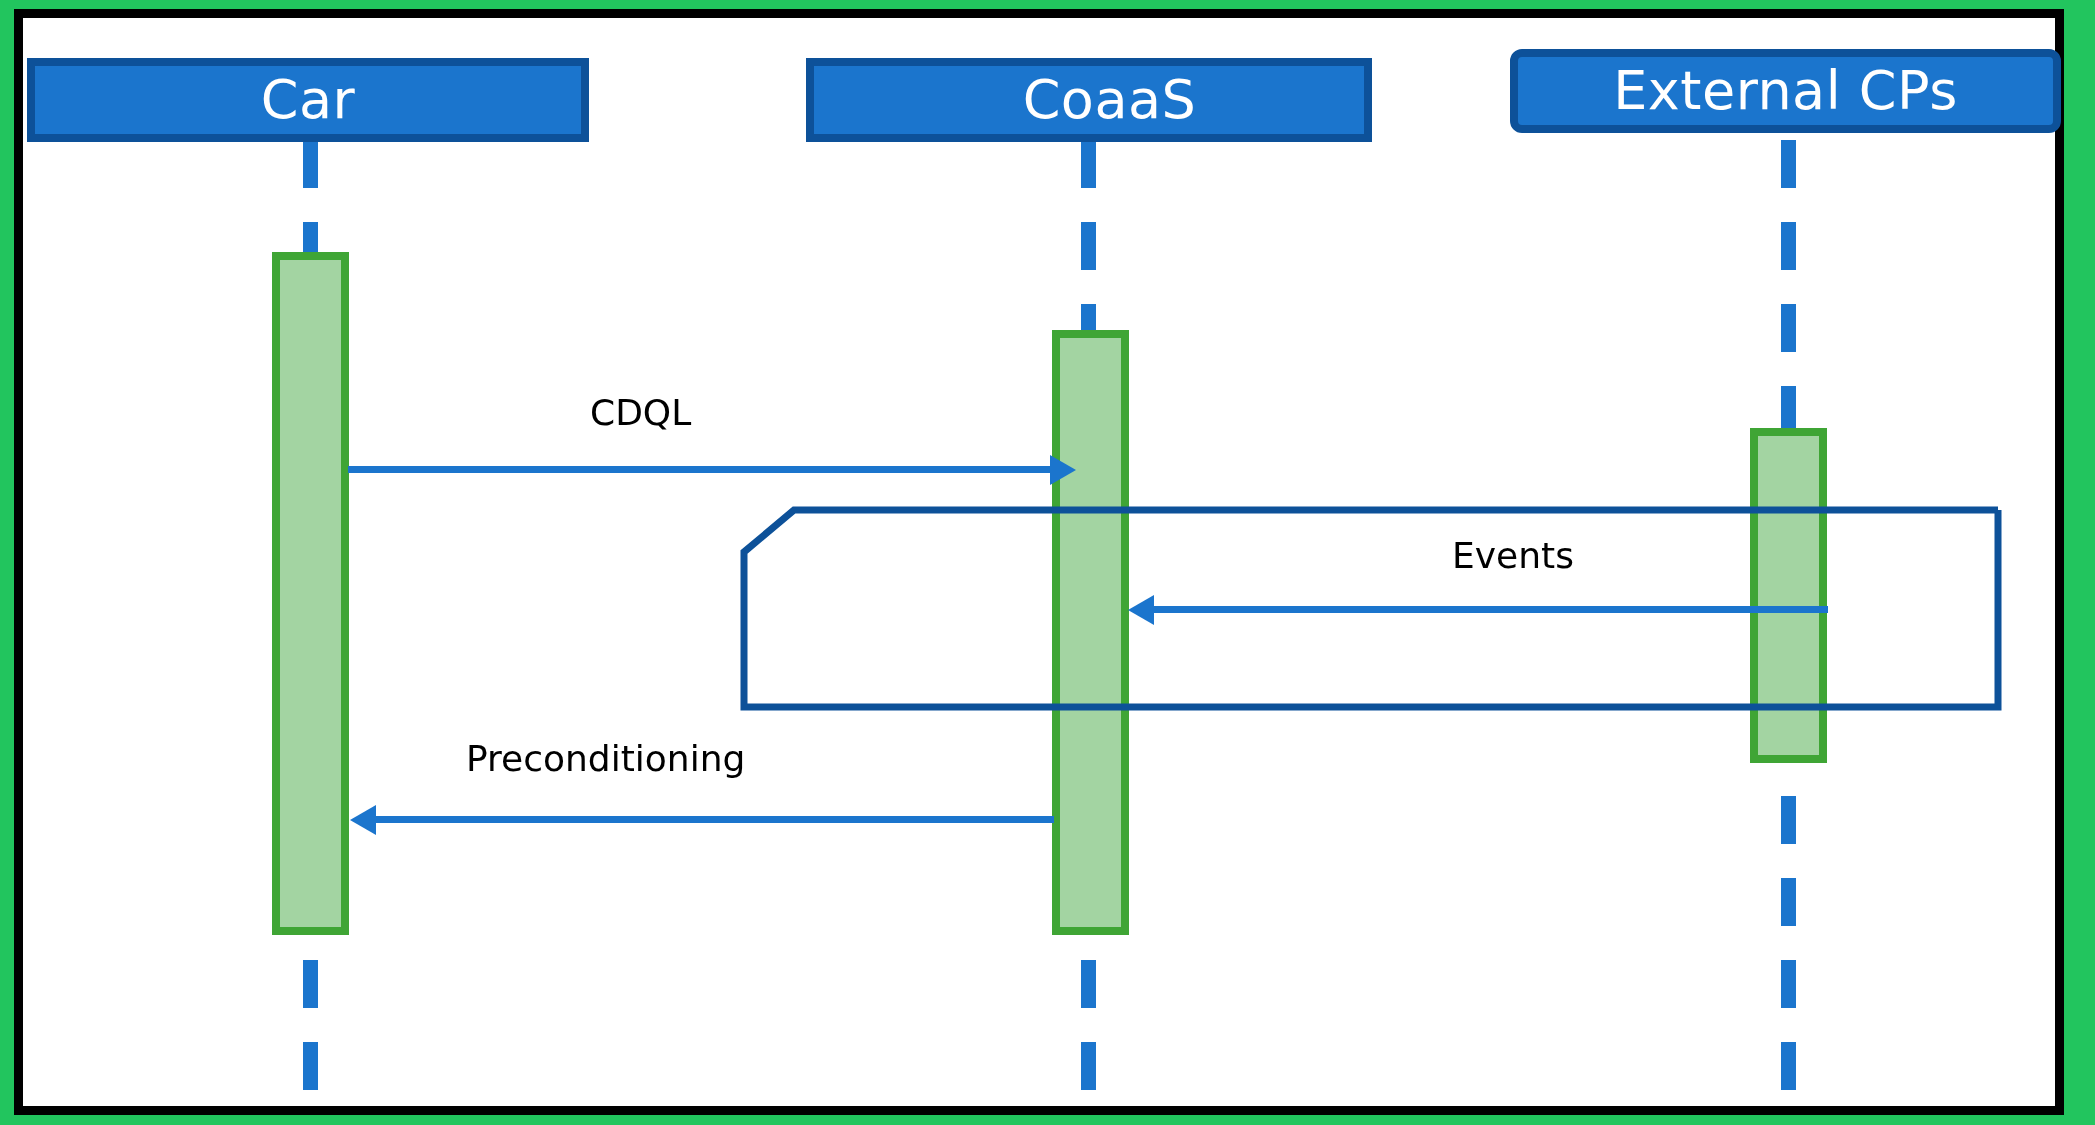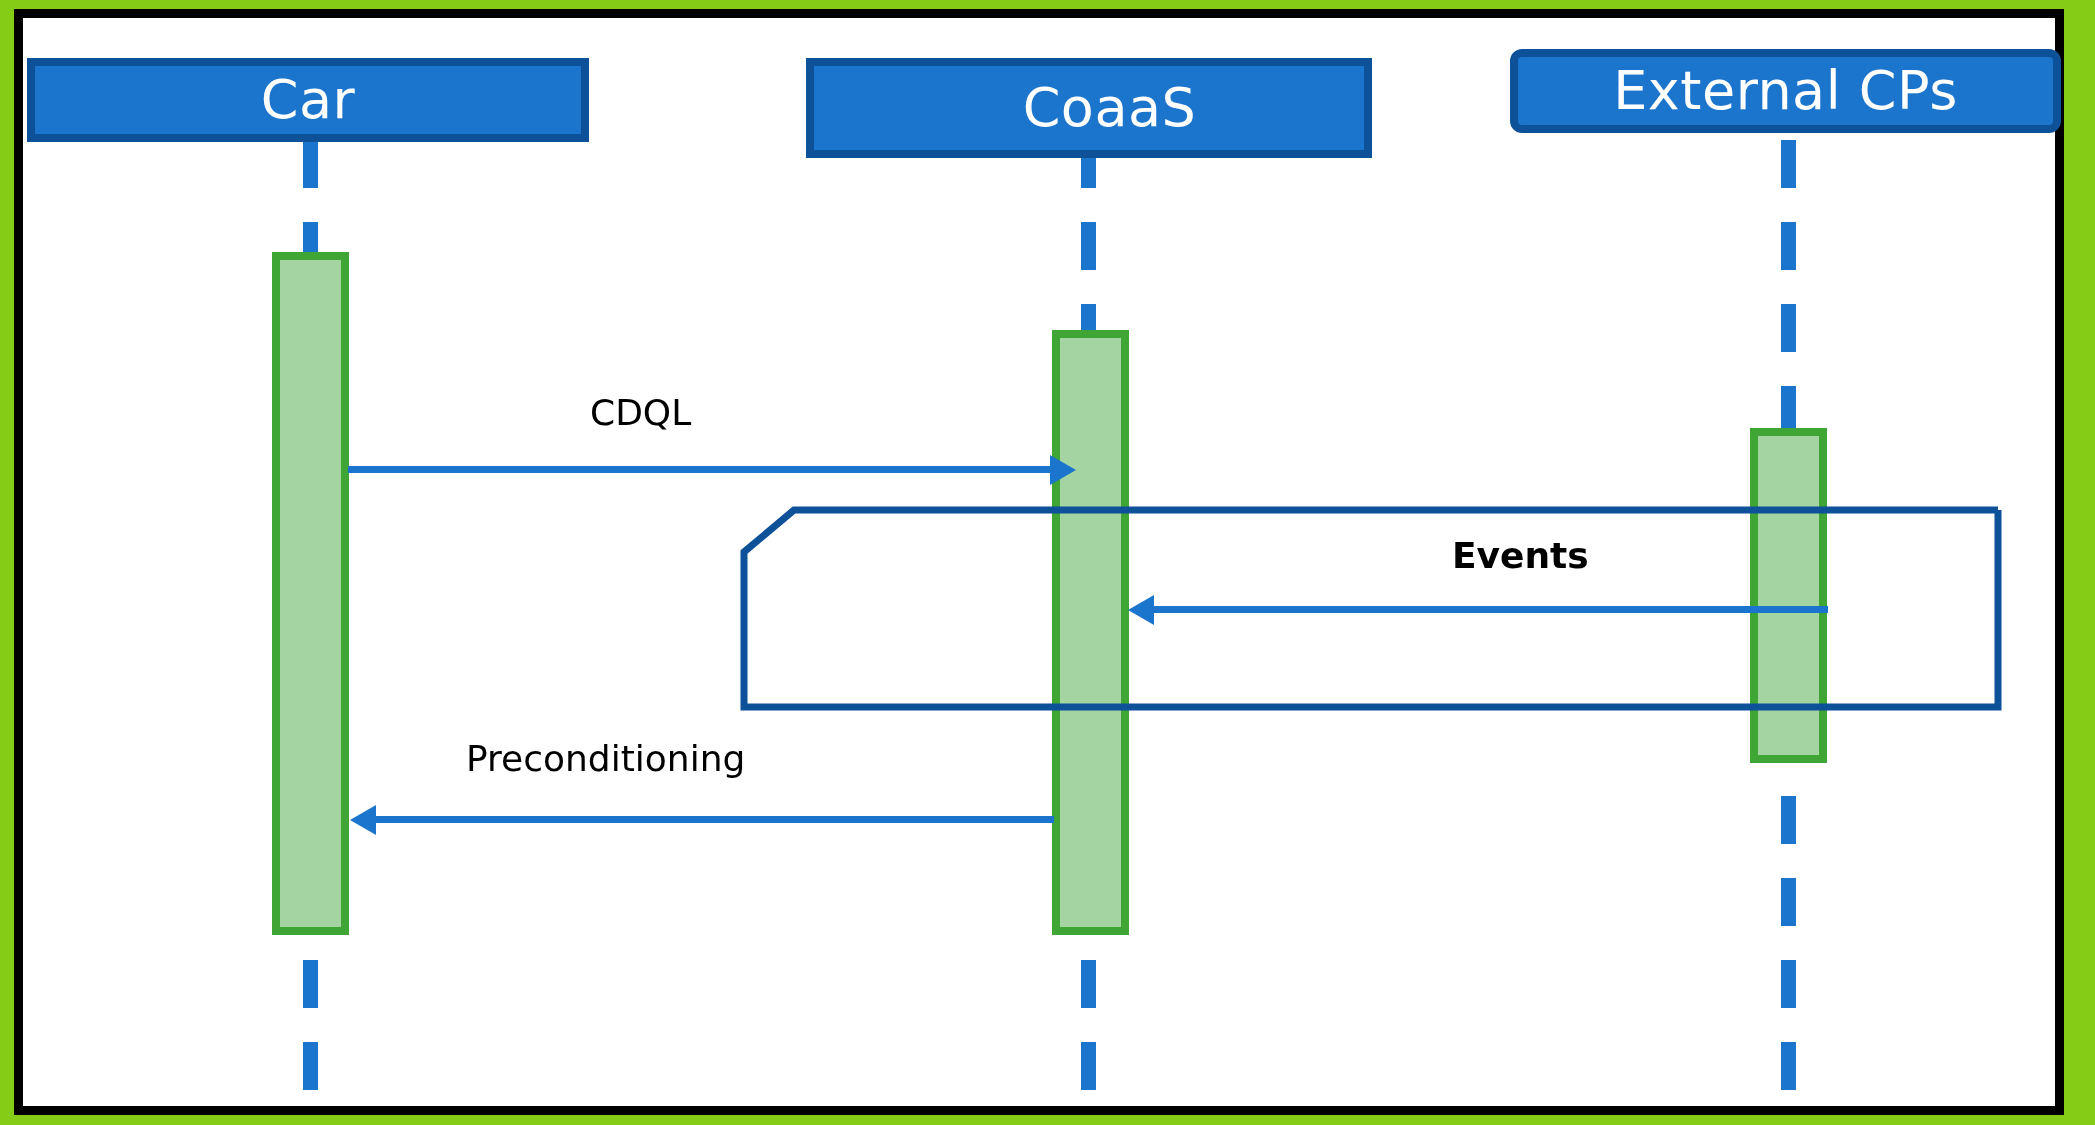--- a/index.html
+++ b/index.html
@@ -8,21 +8,21 @@
     padding: 0;
     background: #ffffff;
   }
   body {
     font-family: "DejaVu Sans", sans-serif;
   }
   #canvas {
     position: relative;
     width: 2095px;
     height: 1125px;
-    background: #84cc16;
+    background: #22c55e;
     overflow: hidden;
   }
   
   .frame {
     position: absolute;
     left: 14px;
     top: 9px;
     width: 2050px;
     height: 1106px;
     border: 9px solid #000000;
@@ -112,21 +112,21 @@
   <div class="lifeline" style="left:303px; top:140px; height:960px;"></div>
 
   <div class="lifeline" style="left:1081px; top:140px; height:960px;"></div>
 
   <div class="lifeline" style="left:1781px; top:140px; height:960px;"></div>
 
   <div class="participant-box" style="left:27px; top:58px; width:562px; height:84px;">
     <span>Car</span>
   </div>
 
-  <div class="participant-box" style="left:806px; top:58px; width:566px; height:100px;padding-left:41px;">
+  <div class="participant-box" style="left:806px; top:58px; width:566px; height:84px;padding-left:41px;">
     <span>CoaaS</span>
   </div>
 
   <div class="participant-box" style="left:1510px; top:49px; width:551px; height:84px;border-radius:12px;">
     <span>External CPs</span>
   </div>
 
   <div class="activation" style="left:272px; top:252px; width:77px; height:683px;"></div>
 
   <div class="activation" style="left:1052px; top:330px; width:77px; height:605px;"></div>
@@ -138,21 +138,21 @@
       <path d="M 1258 4 L 54 4 L 4 46 L 4 201 L 1258 201 L 1258 4" fill="none" stroke="#0D5199" stroke-width="7" stroke-linejoin="miter" stroke-linecap="butt"></path>
     </svg>
   </div>
 
   <div class="msg-label" style="left:590px; top:392px;">CDQL</div>
 
   <div class="arrow-line" style="left:348px; top:466px; width:708px;"></div>
 
   <div class="arrow-head right" style="left:1050px; top:455px;"></div>
 
-  <div class="msg-label" style="left:1452px; top:535px;font-weight:bold;">Events</div>
+  <div class="msg-label" style="left:1452px; top:535px;">Events</div>
 
   <div class="arrow-line" style="left:1152px; top:606px; width:676px;"></div>
 
   <div class="arrow-head left" style="left:1128px; top:595px;"></div>
 
   <div class="msg-label" style="left:466px; top:738px;"><span>Preconditioning</span><br></div>
 
   <div class="arrow-line" style="left:374px; top:816px; width:680px;"></div>
 
   <div class="arrow-head left" style="left:350px; top:805px;"></div>

